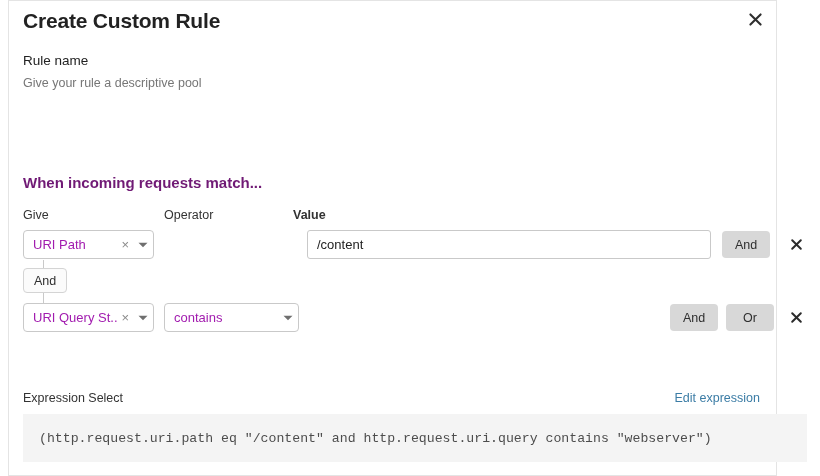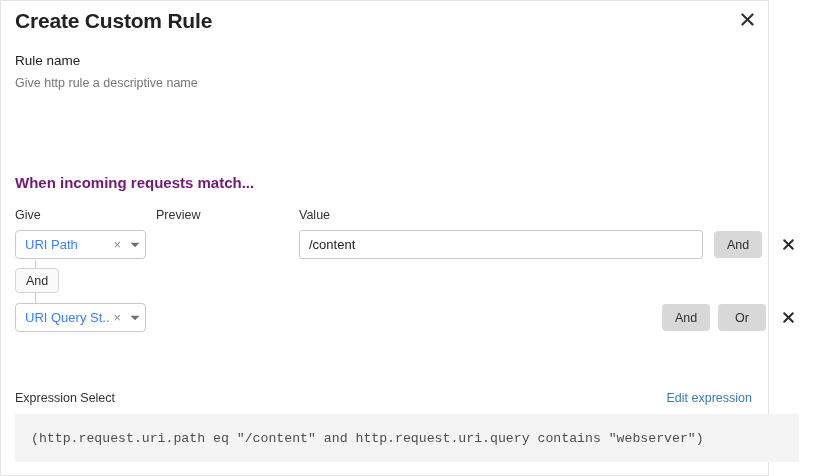--- a/index.html
+++ b/index.html
@@ -17,20 +17,21 @@
   }
 
   .dialog {
     position: relative;
     box-sizing: border-box;
     width: 769px;
     height: 476px;
     background: #ffffff;
     border: 1px solid #e4e4e4;
     padding: 0 14px;
+    margin-left: 8px;
   }
 
   
   .dialog-title {
     position: absolute;
     left: 14px;
     top: 8px;
     font-size: 21px;
     font-weight: bold;
     letter-spacing: -0.2px;
@@ -97,42 +98,42 @@
 
   
   .col-label {
     position: absolute;
     top: 207px;
     font-size: 12.5px;
     color: #333333;
   }
   #col-field    { left: 14px; }
   #col-operator { left: 155px; }
-  #col-value    { left: 298px; }
+  #col-value    { left: 284px; font-weight: bold; }
 
   
   .cond-row { position: absolute; left: 0; right: 0; height: 30px; }
   #cond-row-0 { top: 229px; }
   #cond-row-1 { top: 302px; }
 
   .select-box {
     position: absolute;
     box-sizing: border-box;
     height: 29px;
     background: #ffffff;
     border: 1px solid #c9c9c9;
     border-radius: 4px;
     display: flex;
     align-items: center;
     cursor: pointer;
   }
   .select-box .sel-text {
     flex: 1 1 auto;
     font-size: 13px;
-    color: #3b82f6;
+    color: #a21caf;
     padding-left: 9px;
     white-space: nowrap;
     overflow: hidden;
   }
   .select-clear {
     flex: 0 0 auto;
     font-size: 13px;
     color: #8a8a8a;
     padding: 0 4px;
     cursor: pointer;
@@ -264,26 +265,26 @@
 
   <div class="dialog-title">Create Custom Rule</div>
 
   <div class="close-icon">
     <svg width="15" height="15" viewBox="0 0 15 15" aria-hidden="true">
       <path d="M2.4 2.4 L12.6 12.6 M12.6 2.4 L2.4 12.6" stroke="currentColor" stroke-width="2.1" stroke-linecap="round"></path>
     </svg>
   </div>
 
   <div class="label-strong" id="rule-name-label">Rule name</div>
-  <div class="label-help" id="rule-name-help">Give http rule a descriptive name</div>
+  <div class="label-help" id="rule-name-help">Give your rule a descriptive pool</div>
 
   <div class="section-heading">When incoming requests match...</div>
 
   <div class="col-label" id="col-field">Give</div>
-  <div class="col-label" id="col-operator">Preview</div>
+  <div class="col-label" id="col-operator">Operator</div>
   <div class="col-label" id="col-value">Value</div>
 
   <div class="cond-row" id="cond-row-0">
     <div class="select-box field-select">
       <span class="sel-text">URI Path</span>
       <span class="select-clear">×</span>
       <span class="select-caret">
         <svg width="10" height="6" viewBox="0 0 10 6" aria-hidden="true">
           <path d="M0.5 0.7 L5 5.3 L9.5 0.7 Z" fill="currentColor"></path>
         </svg>
@@ -312,20 +313,28 @@
     <div class="select-box field-select">
       <span class="sel-text">URI Query St...</span>
       <span class="select-clear">×</span>
       <span class="select-caret">
         <svg width="10" height="6" viewBox="0 0 10 6" aria-hidden="true">
           <path d="M0.5 0.7 L5 5.3 L9.5 0.7 Z" fill="currentColor"></path>
         </svg>
       </span>
     </div>
 
+    <div class="select-box operator-select">
+      <span class="sel-text">contains</span>
+      <span class="select-caret">
+        <svg width="10" height="6" viewBox="0 0 10 6" aria-hidden="true">
+          <path d="M0.5 0.7 L5 5.3 L9.5 0.7 Z" fill="currentColor"></path>
+        </svg>
+      </span>
+    </div>
 
 
     <button class="pill-btn" style="left:661px;">And</button>
 
     <button class="pill-btn" style="left:717px;">Or</button>
 
     <div class="row-x" style="left:775px;">
       <svg width="13" height="13" viewBox="0 0 13 13" aria-hidden="true">
         <path d="M2.2 2.2 L10.8 10.8 M10.8 2.2 L2.2 10.8" stroke="currentColor" stroke-width="2" stroke-linecap="round"></path>
       </svg>

